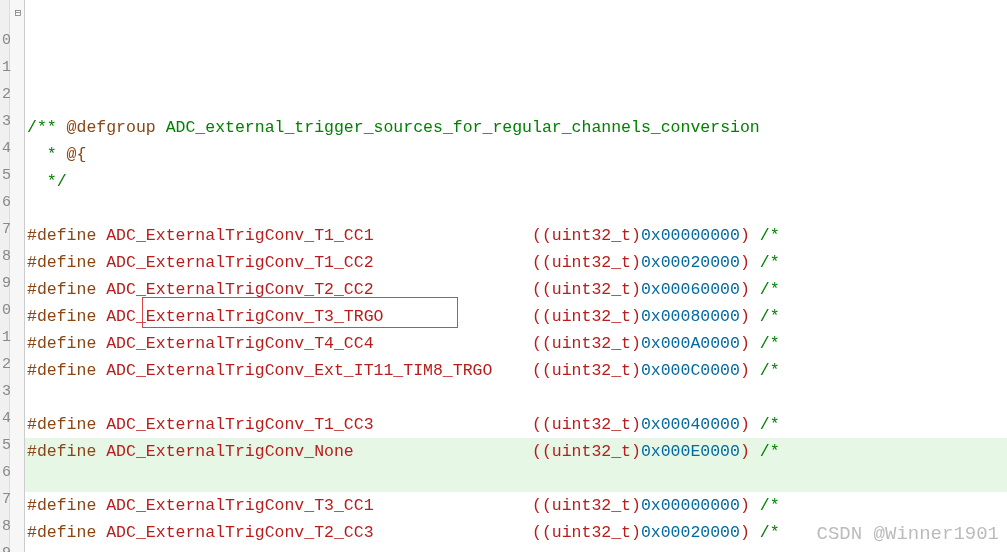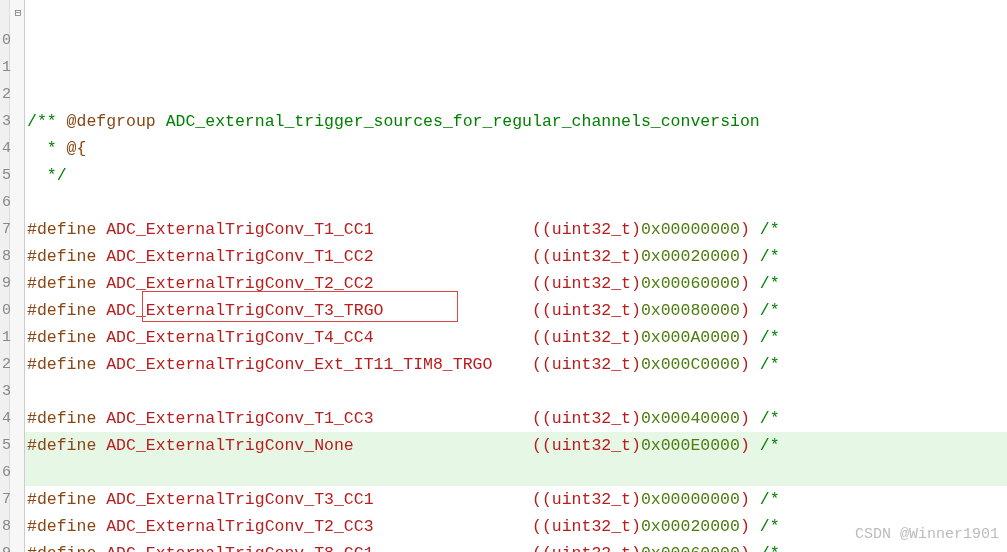--- a/index.html
+++ b/index.html
@@ -37,42 +37,43 @@
     text-align: center;
     color: #7a7a7a;
     font-size: 11px;
     border-right: 1px solid #ccc;
   }
   .code {
     flex: 1;
     white-space: pre;
     overflow: hidden;
     position: relative;
+    margin-top: 6px;
   }
   .line {
     height: 27px;
     padding-left: 2px;
     position: relative;
   }
   .hl-green  { color: #008000; }
   .hl-brown  { color: #8b4513; }
-  .hl-blue   { color: #4d7c0f; }
+  .hl-blue   { color: #0369a1; }
   .hl-black  { color: #b91c1c; }
   .bg-highlight { background: #e6f7e6; }
   .red-box {
     position: absolute;
     border: 1px solid #d44;
     pointer-events: none;
   }
   .watermark {
     position: absolute;
     right: 8px;
     bottom: 4px;
     color: rgba(120,120,120,0.5);
-    font-size: 15px;
+    font-size: 19px;
   }
 </style>
 </head>
 <body>
 
 <div class="editor">
   <div class="gutter" id="gutter">
       <div class="line"></div>
       <div class="line">0</div>
       <div class="line">1</div>

